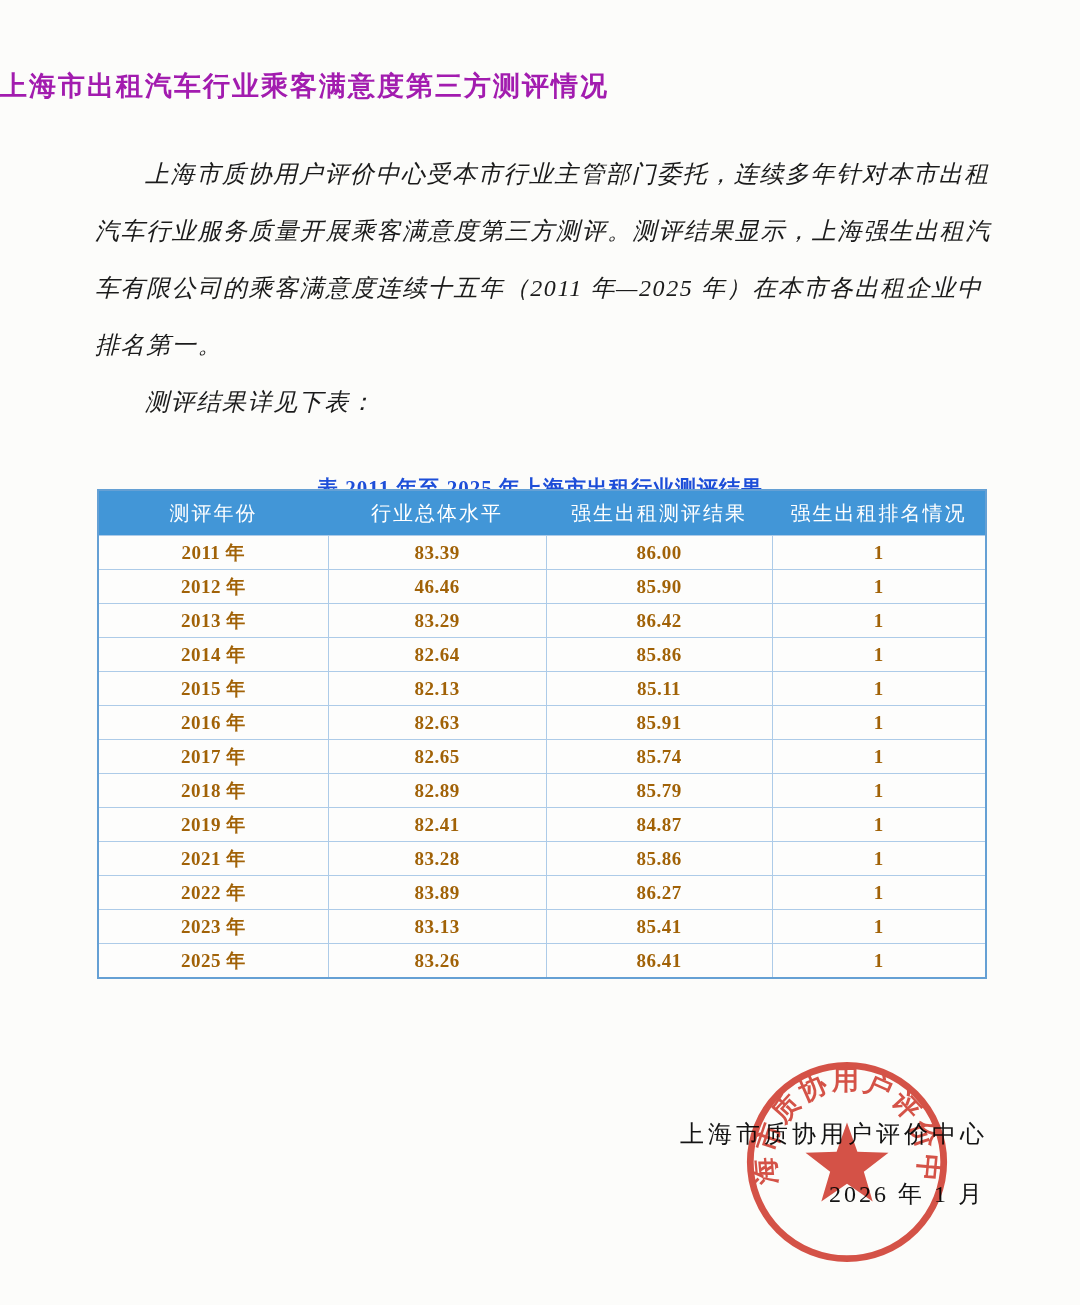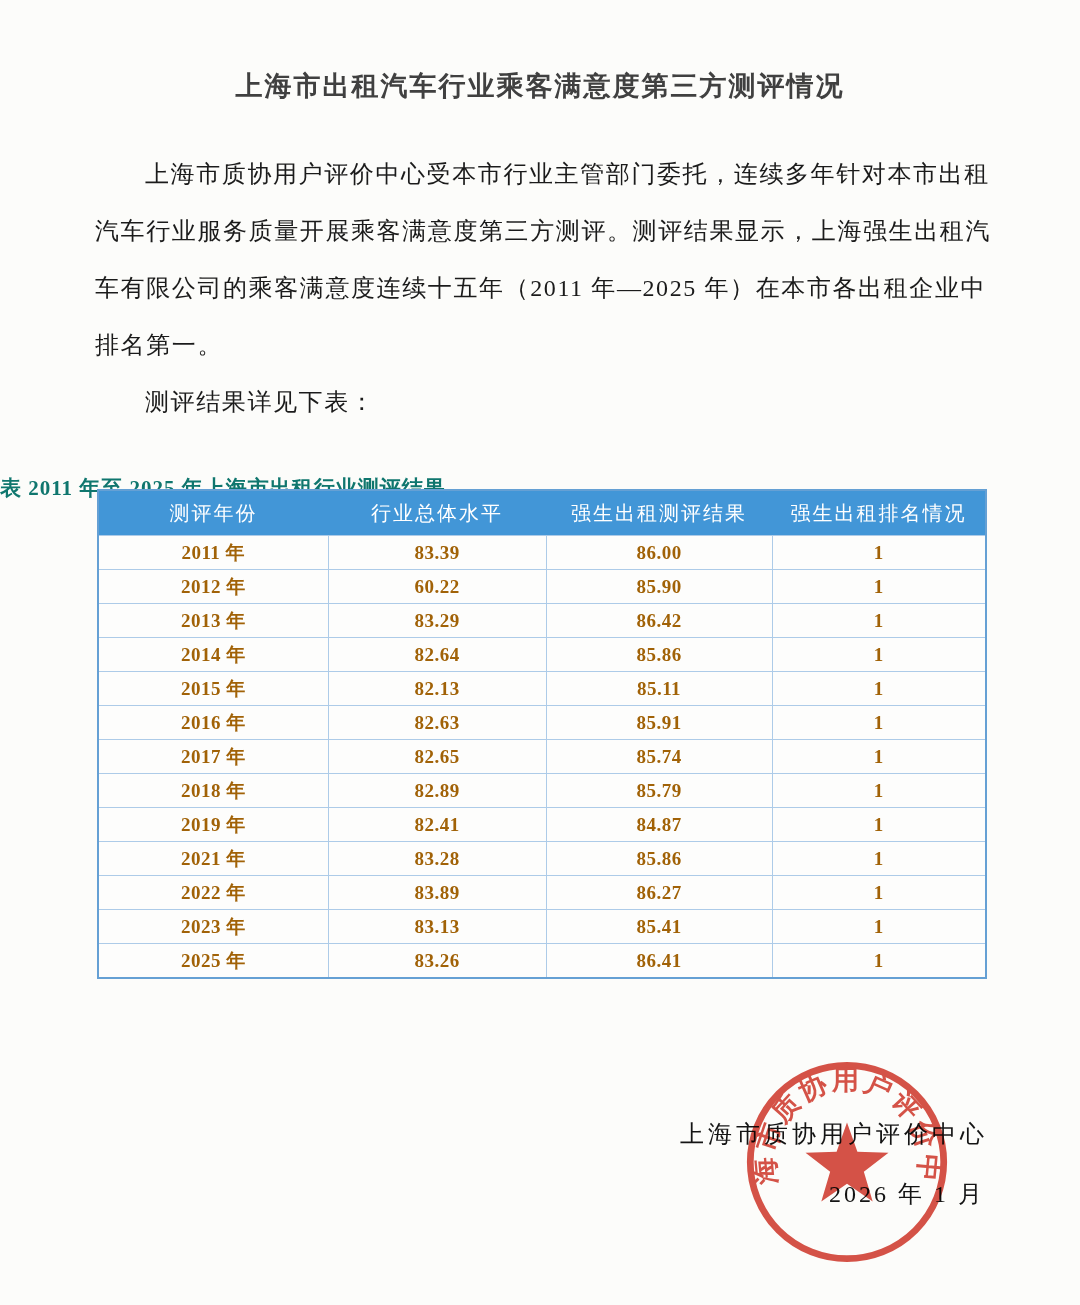--- a/index.html
+++ b/index.html
@@ -10,40 +10,40 @@
     color:#1e1e1e;
     position:relative;
     overflow:hidden;
   }
   .page{
     position:absolute;inset:0;
     background:#fcfcfa;
   }
   .doc-title{
     position:absolute;top:68px;left:0;right:0;
-    text-align:center;
     font-size:27px;font-weight:700;
     letter-spacing:2px;
-    color:#404040;
+    color:#a21caf;
   }
   .paragraph{
-    position:absolute;top:146px;left:95px;right:88px;
+    position:absolute;top:146px;left:95px;right:88px;font-style:italic;
   }
   .para-line{
     height:57px;line-height:57px;
     font-size:24px;letter-spacing:1.6px;
     white-space:nowrap;
     color:#1b1b1b;
   }
   .para-line.indent{text-indent:50px;}
   .table-caption{
     position:absolute;top:474px;left:0;right:0;
+    text-align:center;
     font-size:21px;font-weight:700;
     letter-spacing:1px;
-    color:#0f766e;
+    color:#1d4ed8;
   }
   .eval-table{
     position:absolute;top:489px;left:97px;
     width:888px;
     border-collapse:collapse;
     table-layout:fixed;
     border:2px solid #65a0d4;
     background:#fdfdfc;
   }
   .eval-table thead th{
@@ -123,21 +123,21 @@
     </thead>
     <tbody>
         <tr>
           <td>2011 年</td>
           <td>83.39</td>
           <td>86.00</td>
           <td>1</td>
         </tr>
         <tr>
           <td>2012 年</td>
-          <td>60.22</td>
+          <td>46.46</td>
           <td>85.90</td>
           <td>1</td>
         </tr>
         <tr>
           <td>2013 年</td>
           <td>83.29</td>
           <td>86.42</td>
           <td>1</td>
         </tr>
         <tr>

